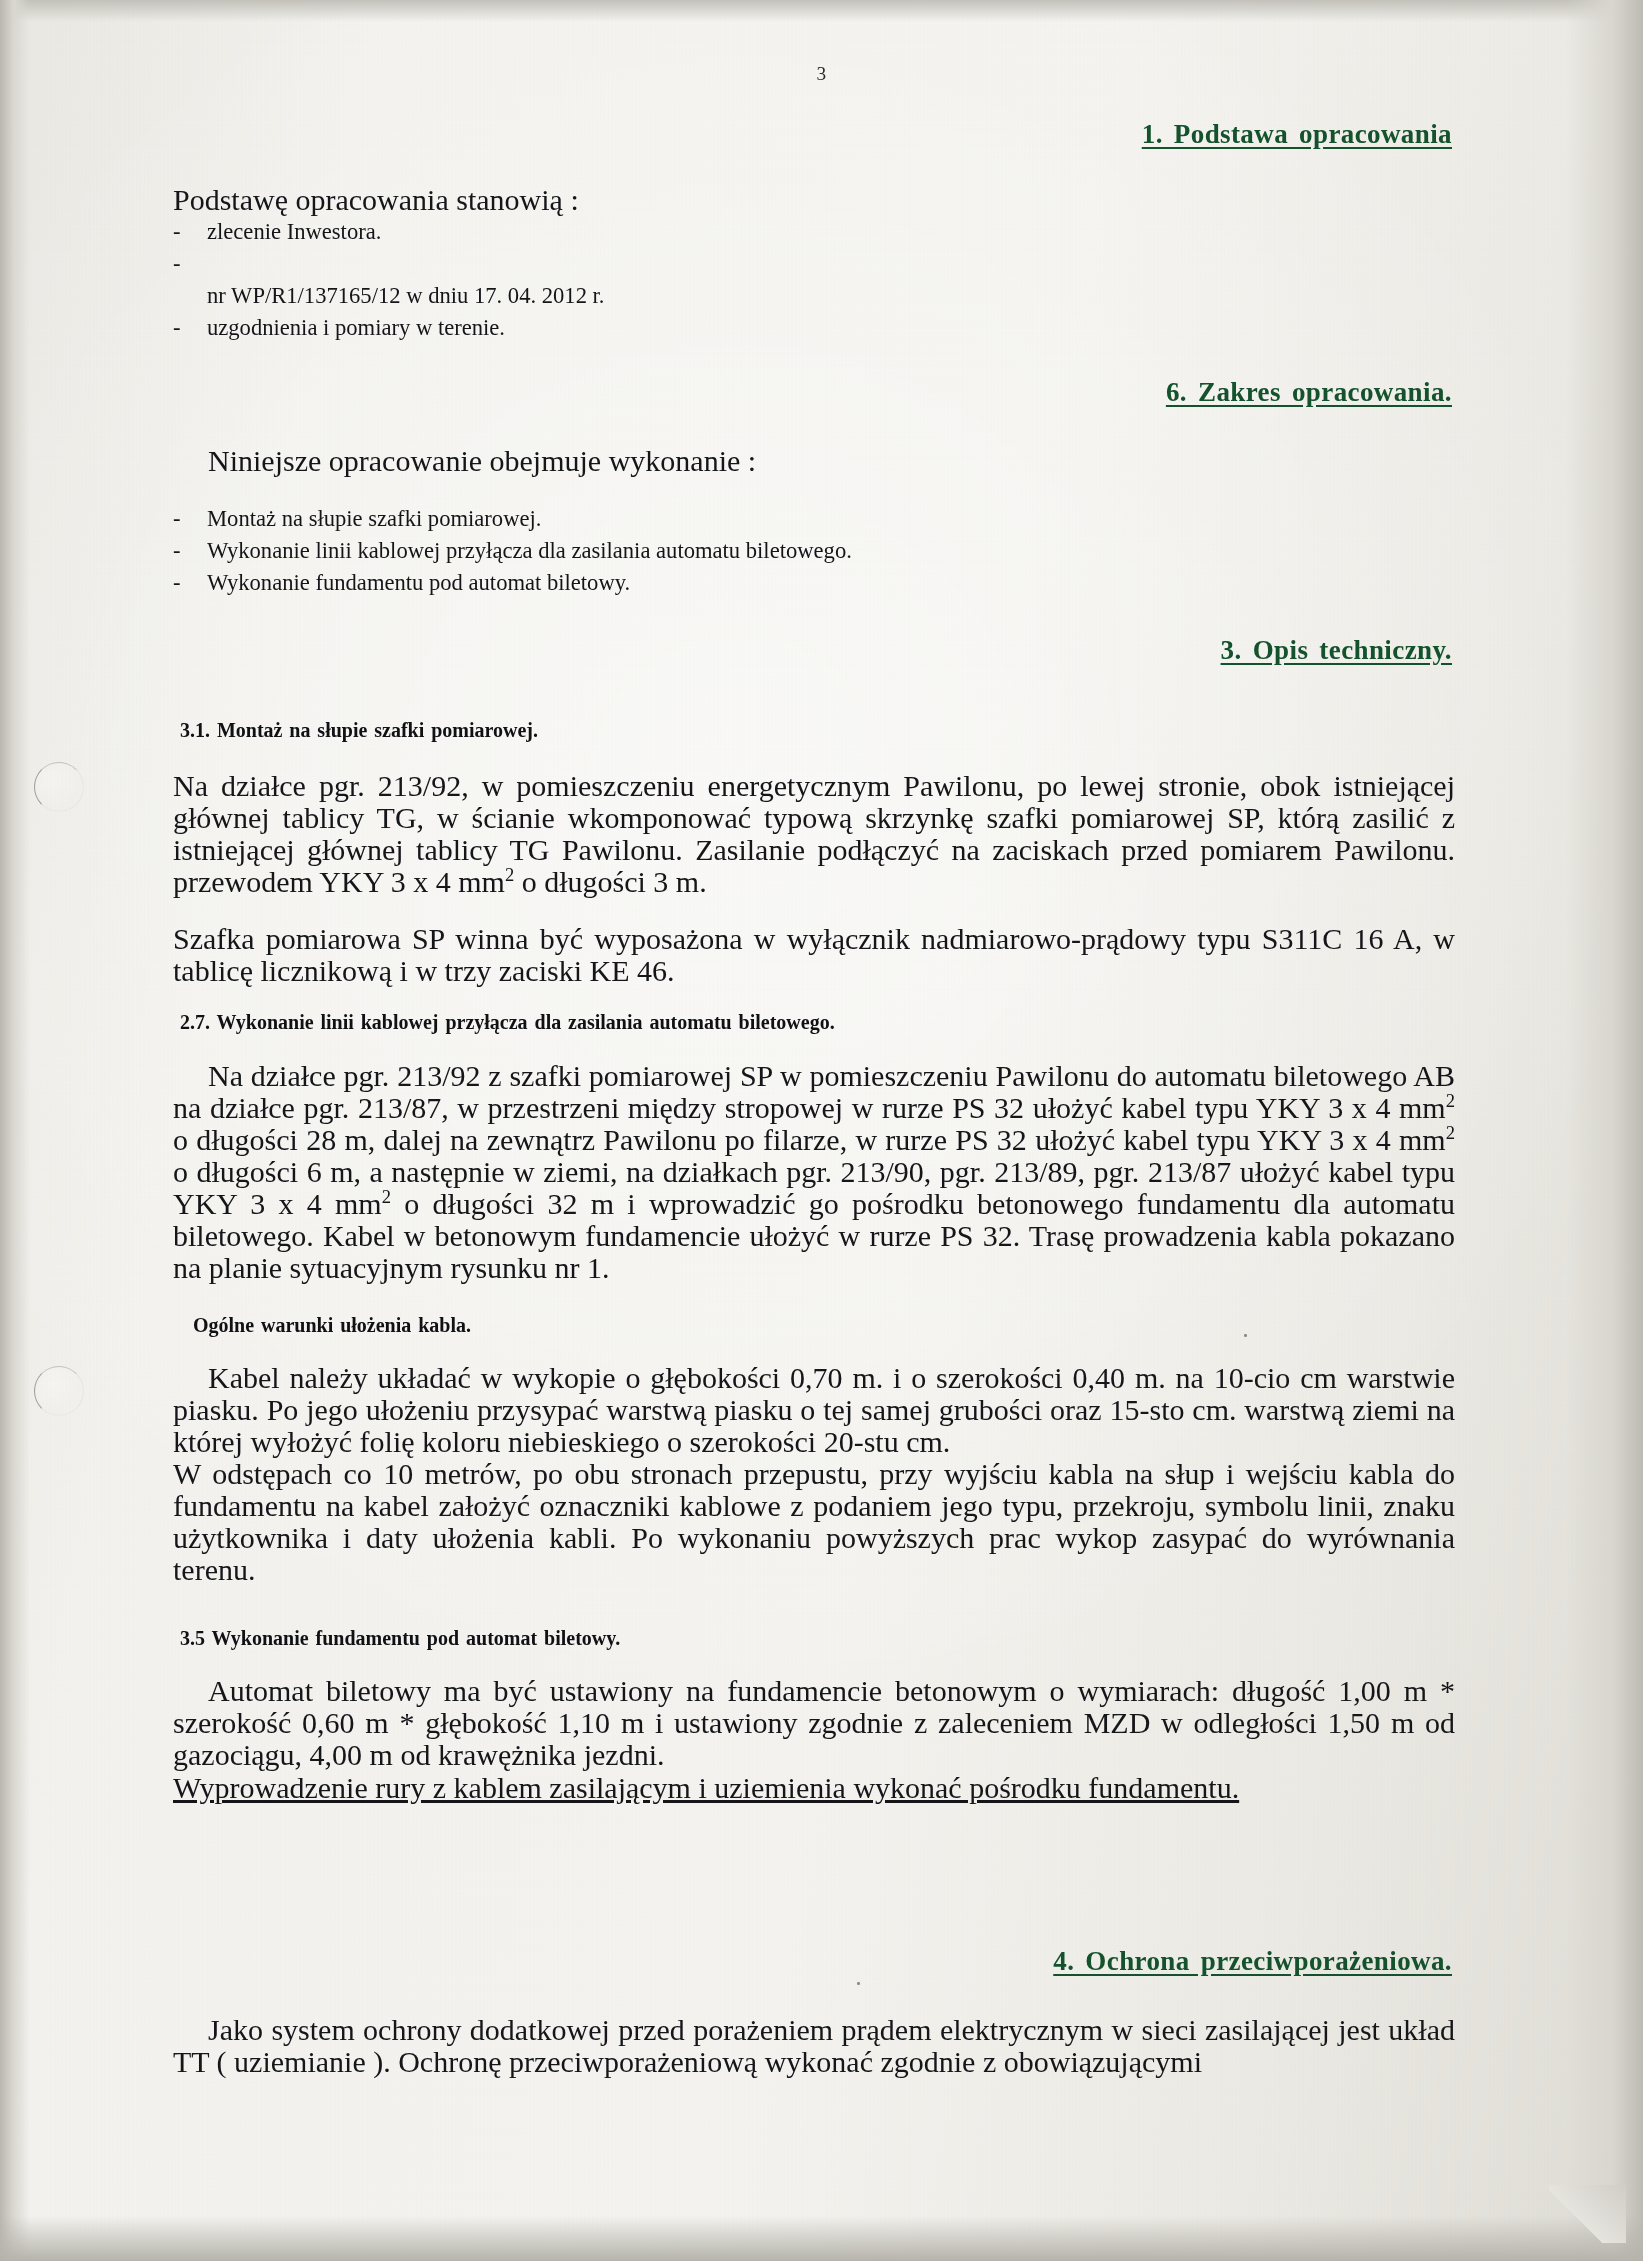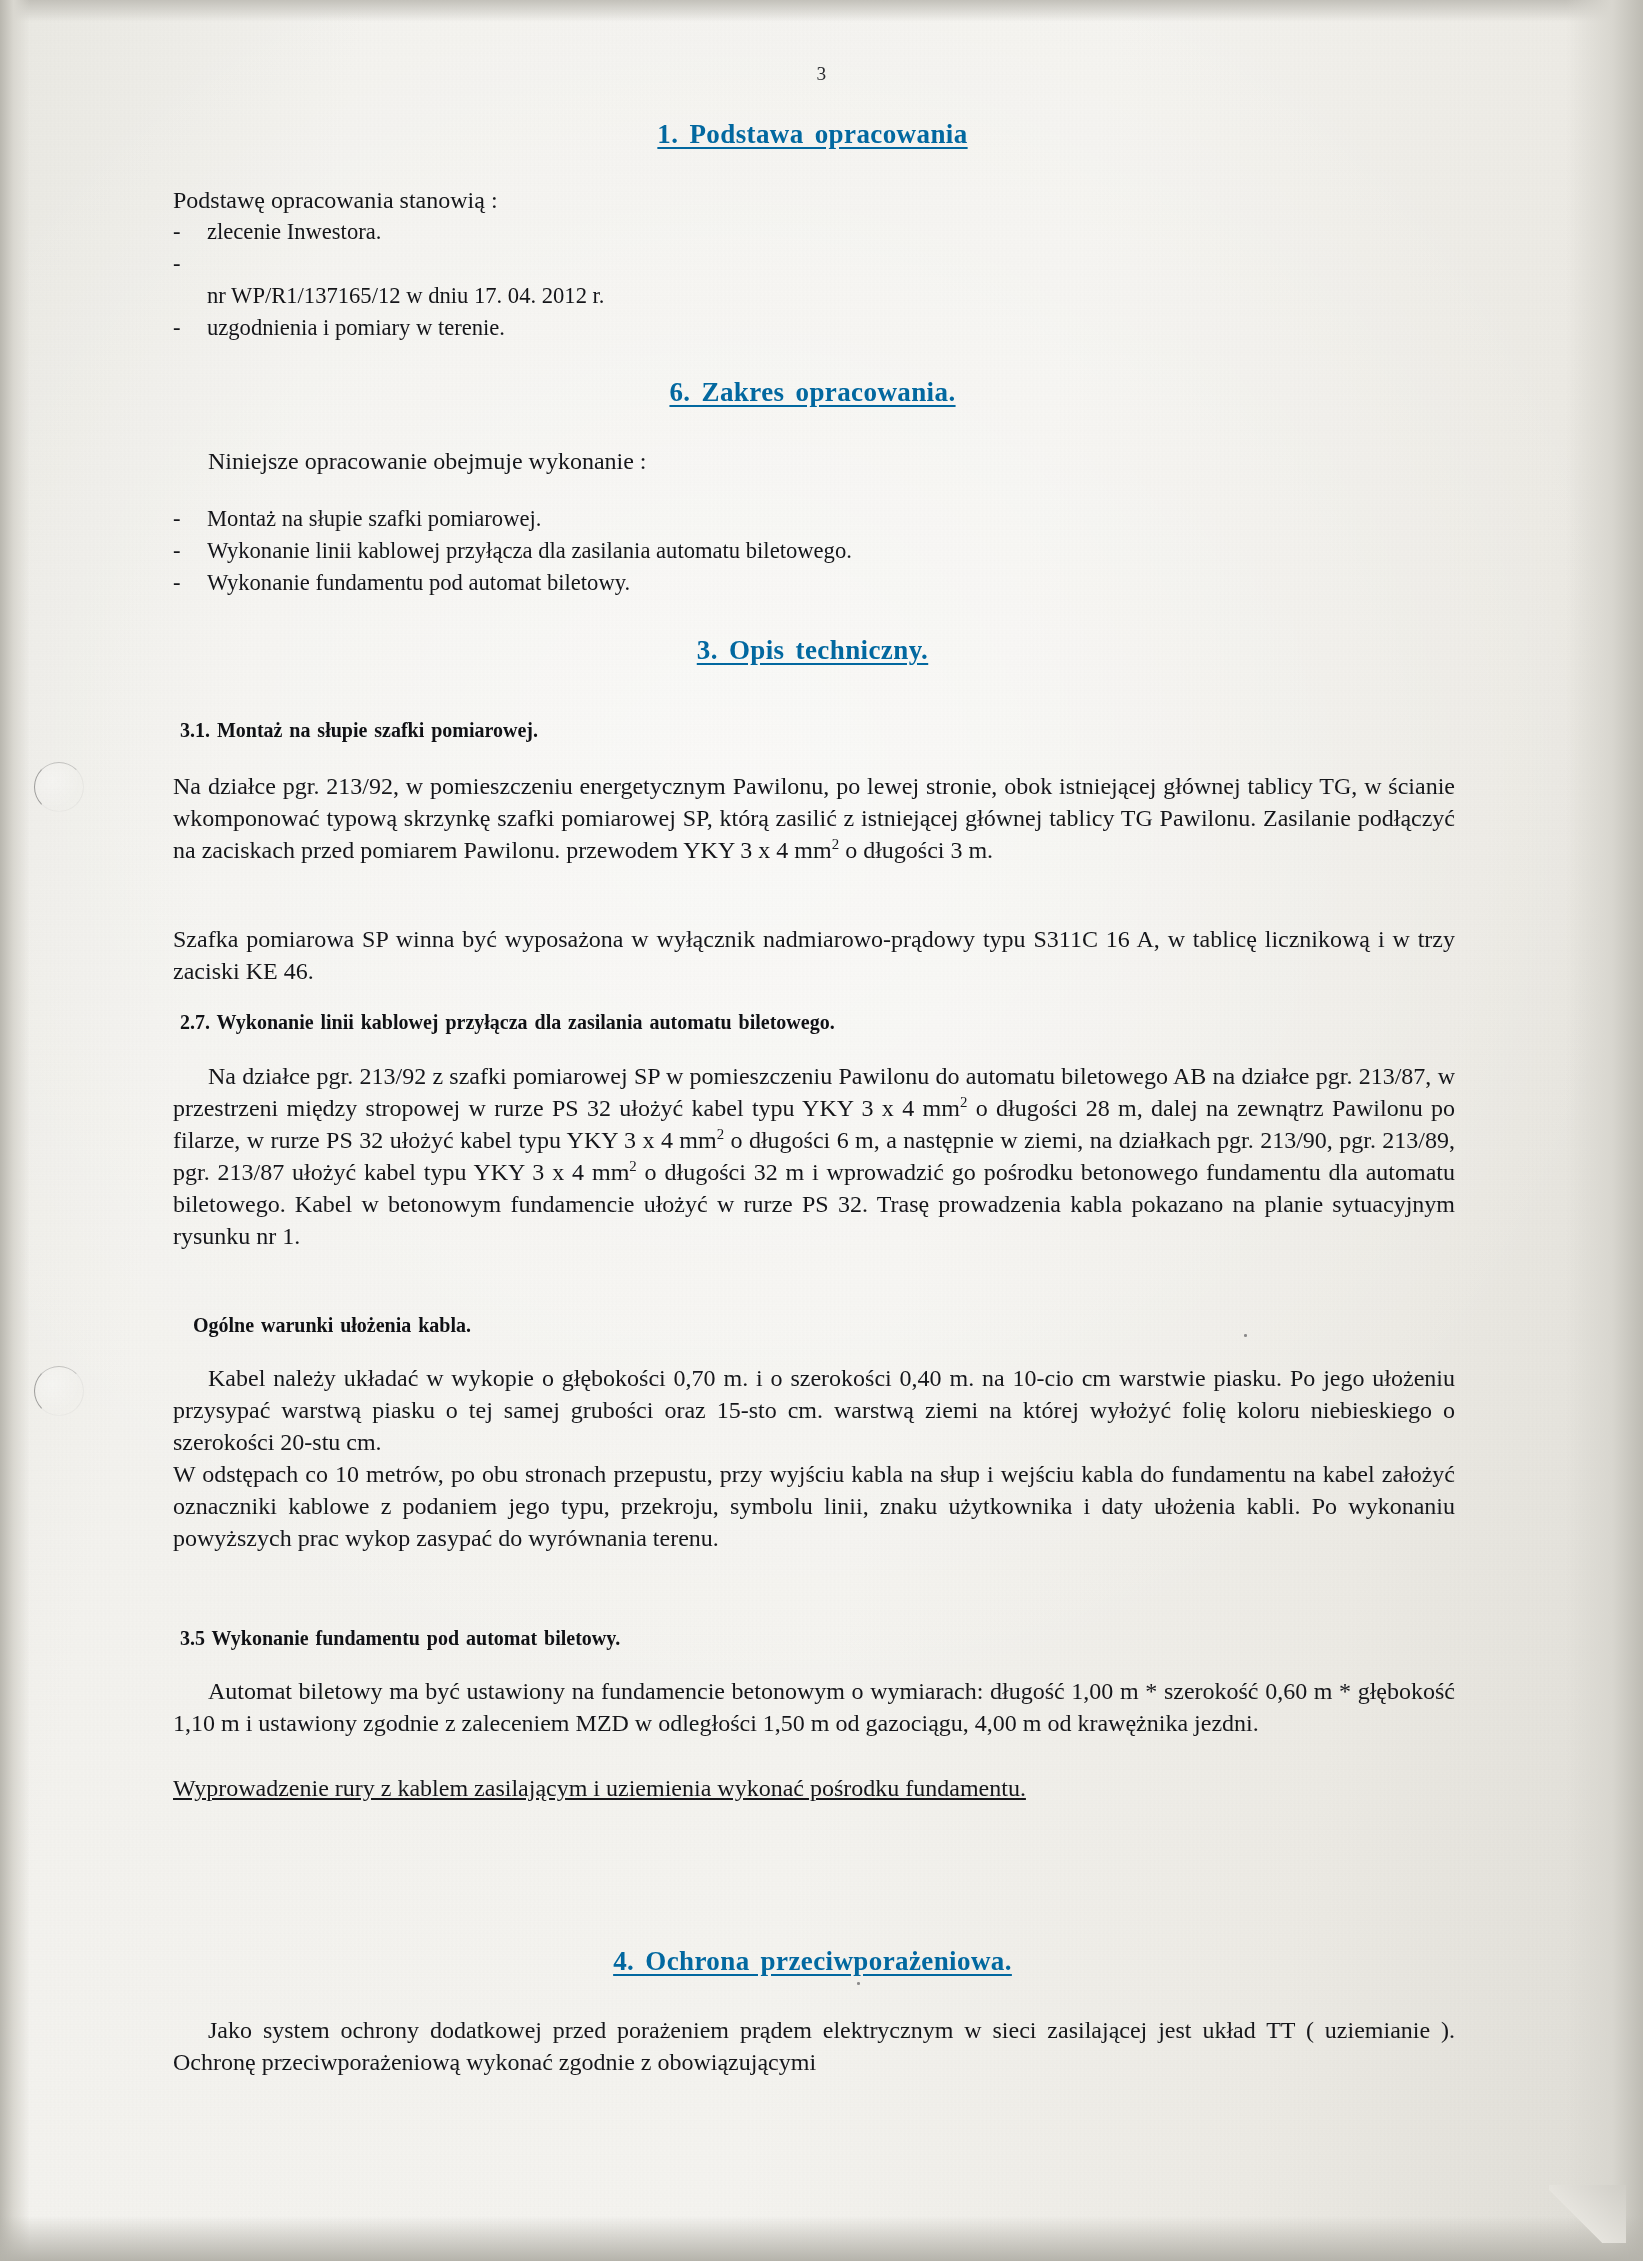--- a/index.html
+++ b/index.html
@@ -87,31 +87,31 @@
   .block {
     position: absolute;
     left: 173px;
     width: 1279px;
   }
 
   h1.section {
     margin: 0;
     font-size: 27px;
     font-weight: bold;
-    text-align: center;
+    text-align: right;
     text-decoration: underline;
     text-underline-offset: 3.9px;
     letter-spacing: 0.4px;
     word-spacing: 3.9px;
-    color: #0369a1;
+    color: #14532d;
   }
 
   .para {
     margin: 0;
-    font-size: 24px;
+    font-size: 30px;
     line-height: 32px;
     text-align: justify;
     text-justify: inter-word;
     color: #16171b;
   }
   .para.nojust { text-align: left; }
   .indent { text-indent: 35px; }
 
   .sub {
     margin: 0;

